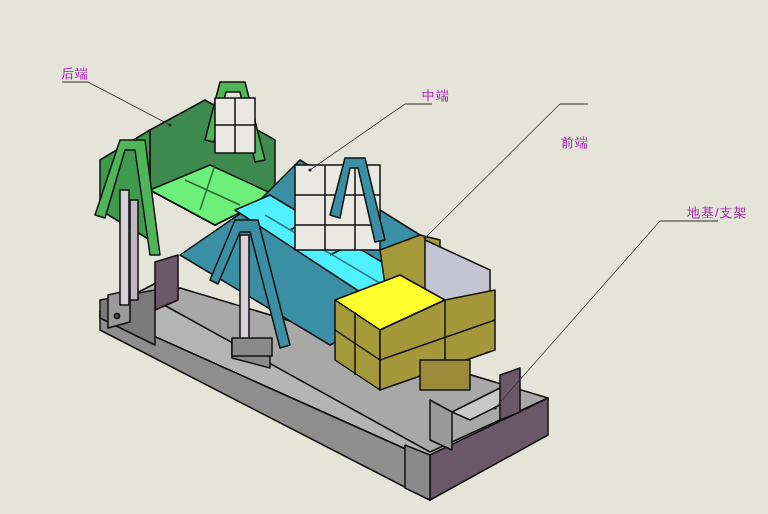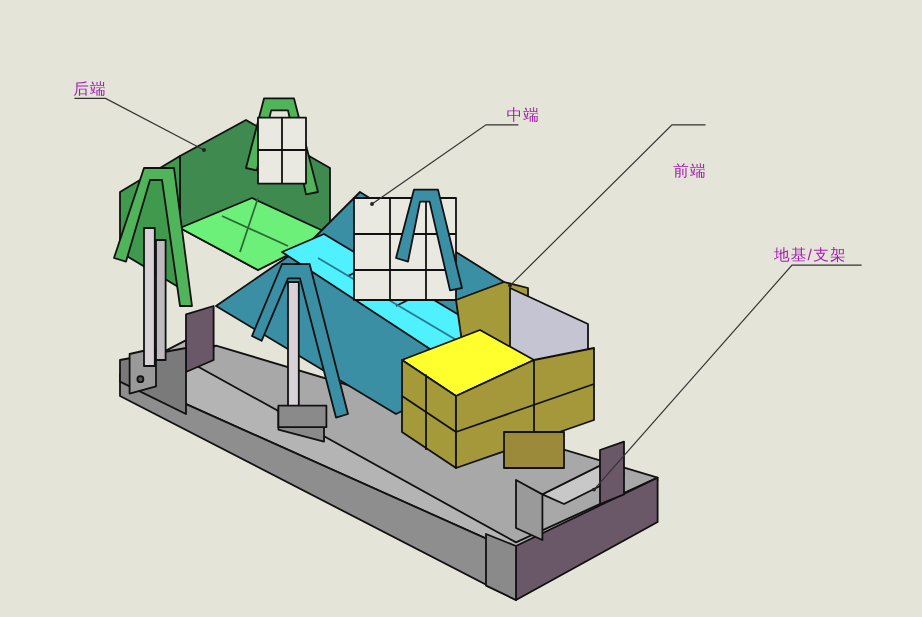--- a/index.html
+++ b/index.html
@@ -109,13 +109,13 @@
     <circle cx="170" cy="125" r="1.6"></circle>
     <circle cx="310" cy="170" r="1.6"></circle>
     <circle cx="425" cy="238" r="1.6"></circle>
     <circle cx="495" cy="408" r="1.6"></circle>
   </g>
 </svg>
 
 <span class="callout-label" style="left:61px; top:67px;">后端</span>
 <span class="callout-label" style="left:422px; top:89px;">中端</span>
 <span class="callout-label" style="left:561px; top:89px;margin-top:47px;">前端</span>
-<span class="callout-label" style="left:645px; top:206px;">地基/支架</span>
+<span class="callout-label" style="left:687px; top:206px;">地基/支架</span>
 
 </body></html>

